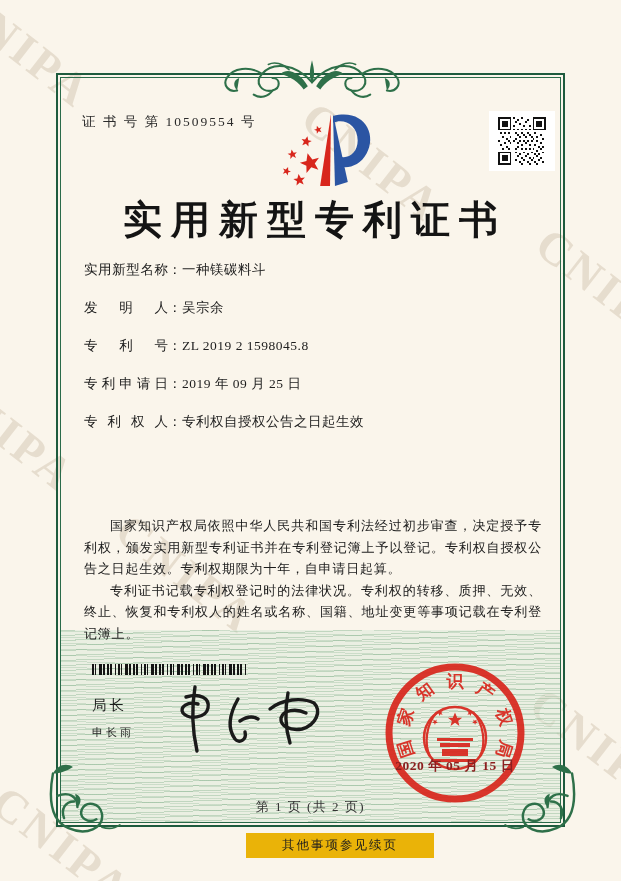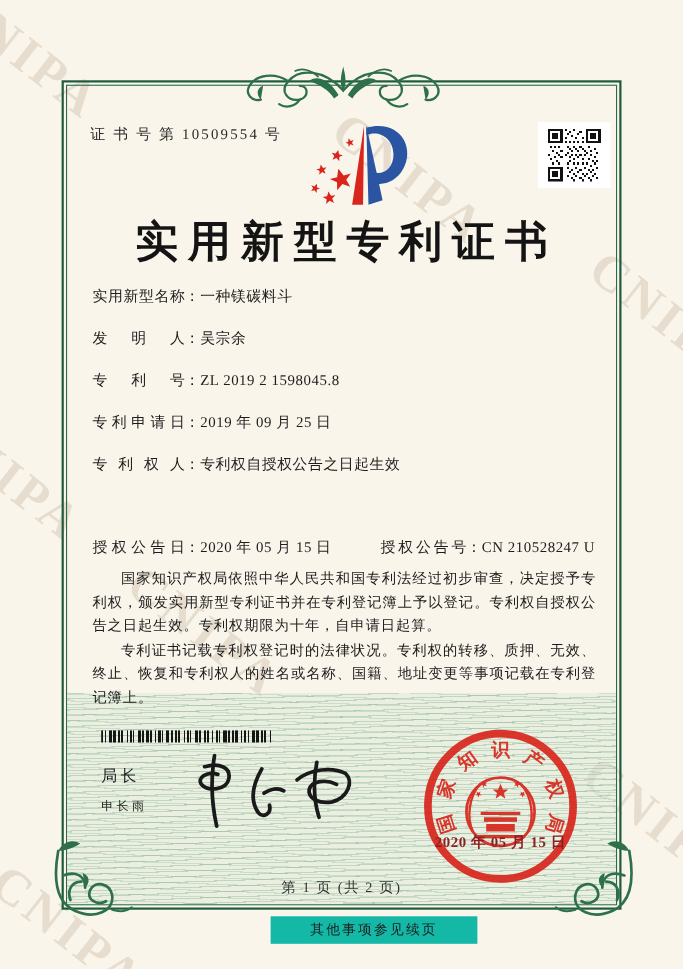--- a/index.html
+++ b/index.html
@@ -95,21 +95,21 @@
     text-align:center; font-size:13.5px; font-weight:bold;
     letter-spacing:0.5px; color:#8c1f1f;
   }
   .page-num {
     position:absolute; left:0; top:723px; width:100%; z-index:4;
     text-align:center; font-size:13px; letter-spacing:1.5px; color:#333;
   }
   
   .note-box {
     position:absolute; left:246px; top:833px; width:188px; height:25px; z-index:3;
-    background:#14b8a6; display:flex; align-items:center; justify-content:center;
+    background:#eab308; display:flex; align-items:center; justify-content:center;
     font-size:12.5px; letter-spacing:2px; color:#1d1d1d;
   }
 </style>
 </head>
 <body>
 
 <div class="page">
 
   <span class="wm" style="left:22px;  top:48px;">CNIPA</span>
   <span class="wm" style="left:372px; top:162px;">CNIPA</span>
@@ -205,26 +205,20 @@
       <span class="flabel">发明人</span><span class="fcolon">：</span><span class="fvalue">吴宗余</span>
     </div>
     <div class="frow" style="top:262px;">
       <span class="flabel">专利号</span><span class="fcolon">：</span><span class="fvalue">ZL 2019 2 1598045.8</span>
     </div>
     <div class="frow" style="top:300px;">
       <span class="flabel">专利申请日</span><span class="fcolon">：</span><span class="fvalue">2019 年 09 月 25 日</span>
     </div>
     <div class="frow" style="top:338px;">
       <span class="flabel">专利权人</span><span class="fcolon">：</span><span class="fvalue">专利权自授权公告之日起生效</span>
-    </div>
-    <div class="frow" style="top:414px;">
-      <span class="flabel">授权公告日</span><span class="fcolon">：</span><span class="fvalue">2020 年 05 月 15 日</span>
-      <span class="fcol2">
-        <span class="flabel">授权公告号</span><span class="fcolon">：</span><span class="fvalue">CN 210528247 U</span>
-      </span>
     </div>
 
     <div class="paras">
       <p>国家知识产权局依照中华人民共和国专利法经过初步审查，决定授予专利权，颁发实用新型专利证书并在专利登记簿上予以登记。专利权自授权公告之日起生效。专利权期限为十年，自申请日起算。</p>
       <p>专利证书记载专利权登记时的法律状况。专利权的转移、质押、无效、终止、恢复和专利权人的姓名或名称、国籍、地址变更等事项记载在专利登记簿上。</p>
     </div>
 
     <div class="barcode"></div>
 
     <div class="sig-title">局长</div>

